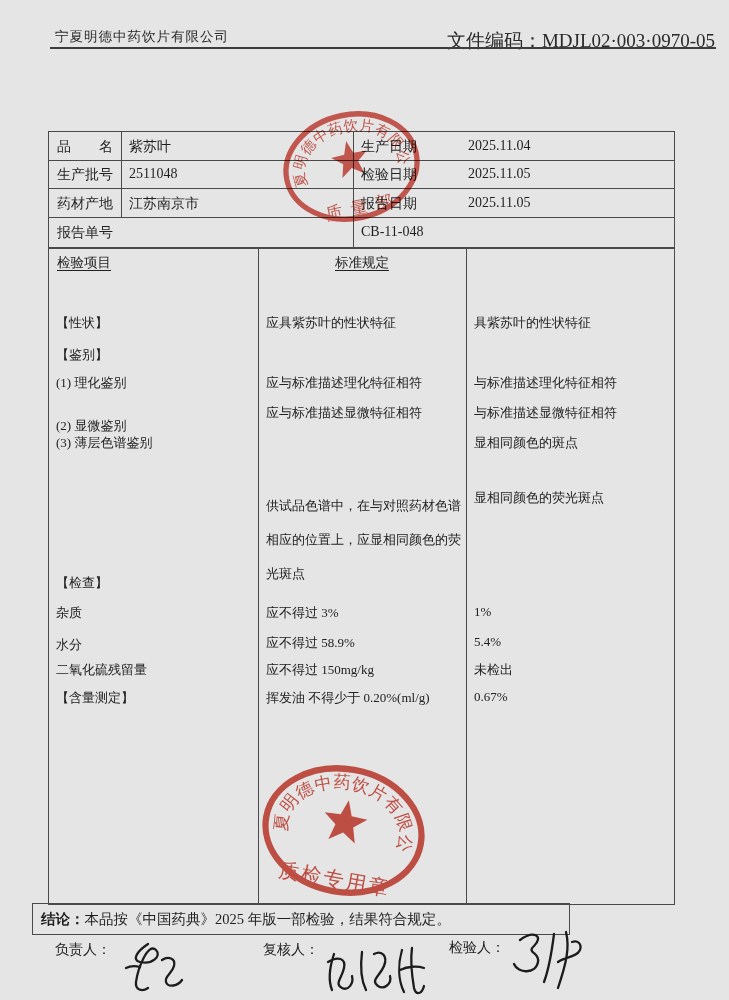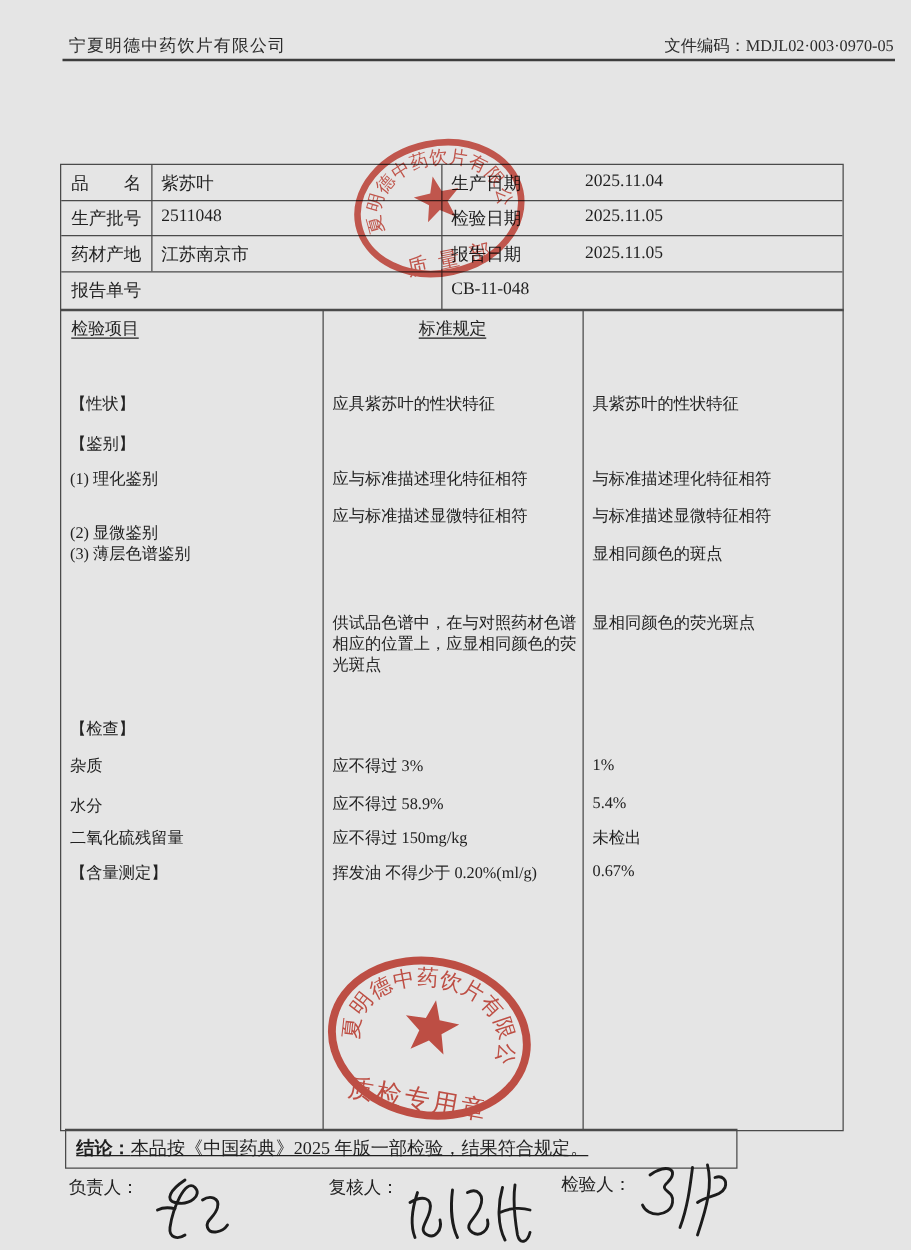--- a/index.html
+++ b/index.html
@@ -3,38 +3,38 @@
 <meta charset="utf-8">
 <style>
   html,body{margin:0;padding:0;background:#888;}
   #page{
     position:relative;width:729px;height:1000px;background:#e5e5e5;
     font-family:"Liberation Serif","DejaVu Serif",serif;color:#1f1f1f;
     overflow:hidden;margin:0 auto;
   }
   
   .hdr-company{position:absolute;left:55px;top:28px;font-size:13.5px;letter-spacing:1px;color:#2a2a2a;}
-  .hdr-code{position:absolute;right:14px;top:28px;font-size:13px;color:#2a2a2a;}
+  .hdr-code{position:absolute;right:14px;top:28px;font-size:19px;color:#2a2a2a;}
   .hdr-rule{position:absolute;left:50px;top:47px;width:666px;height:2px;background:#3d3d3d;}
   .title{position:absolute;left:48px;top:80px;width:625px;text-align:center;
          font-size:24px;font-weight:bold;letter-spacing:3px;color:#111;}
   
   .itable{position:absolute;left:48px;top:131px;width:625px;height:116px;border:1px solid #4a4a4a;}
   .iline-h{position:absolute;left:0;width:100%;height:1px;background:#4a4a4a;}
   .iline-v{position:absolute;top:0;width:1px;background:#4a4a4a;}
   .icell{position:absolute;font-size:14px;white-space:nowrap;}
   
   .mtable{position:absolute;left:48px;top:247px;width:625px;height:656px;border:1px solid #4a4a4a;}
   .mdiv{position:absolute;top:0;height:100%;width:1px;background:#4a4a4a;}
   .mhead{position:absolute;font-size:13.5px;text-decoration:underline;text-underline-offset:3px;white-space:nowrap;}
   .cell{position:absolute;font-size:13px;white-space:nowrap;color:#222;text-align:center;}
   .cellwrap{position:absolute;font-size:13px;color:#222;white-space:normal;}
   
-  .conclusion{position:absolute;left:52px;top:903px;width:538px;height:32px;border:1px solid #4a4a4a;
-              box-sizing:border-box;font-size:14.5px;line-height:30px;padding-left:8px;white-space:nowrap;text-decoration:underline;}
+  .conclusion{position:absolute;left:32px;top:903px;width:538px;height:32px;border:1px solid #4a4a4a;
+              box-sizing:border-box;font-size:14.5px;line-height:30px;padding-left:8px;white-space:nowrap;}
   .conclusion b{font-weight:bold;}
   .siglabel{position:absolute;font-size:14px;white-space:nowrap;color:#222;}
   .sig{position:absolute;}
   .sig path{fill:none;stroke:#1c1c1c;stroke-width:2.3;stroke-linecap:round;stroke-linejoin:round;}
   
   .stamp{position:absolute;mix-blend-mode:multiply;}
   .stamp svg{display:block;}
 </style>
 </head>
 <body>
@@ -86,21 +86,21 @@
     <div class="cell" style="left:7px;top:186px">(3) 薄层色谱鉴别</div>
     <div class="cell" style="left:7px;top:326px">【检查】</div>
     <div class="cell" style="left:7px;top:356px">杂质</div>
     <div class="cell" style="left:7px;top:388px">水分</div>
     <div class="cell" style="left:7px;top:413px">二氧化硫残留量</div>
     <div class="cell" style="left:7px;top:441px">【含量测定】</div>
 
     <div class="cell" style="left:217px;top:66px">应具紫苏叶的性状特征</div>
     <div class="cell" style="left:217px;top:126px">应与标准描述理化特征相符</div>
     <div class="cell" style="left:217px;top:156px">应与标准描述显微特征相符</div>
-    <div class="cellwrap" style="left:217px;top:241px;width:197px;line-height:17px">供试品色谱中，在与对照药材色谱相应的位置上，应显相同颜色的荧光斑点</div>
+    <div class="cellwrap" style="left:217px;top:241px;width:197px;line-height:34px">供试品色谱中，在与对照药材色谱相应的位置上，应显相同颜色的荧光斑点</div>
     <div class="cell" style="left:217px;top:356px">应不得过 3%</div>
     <div class="cell" style="left:217px;top:386px">应不得过 58.9%</div>
     <div class="cell" style="left:217px;top:413px">应不得过 150mg/kg</div>
     <div class="cell" style="left:217px;top:441px">挥发油 不得少于 0.20%(ml/g)</div>
 
     <div class="cell" style="left:425px;top:66px">具紫苏叶的性状特征</div>
     <div class="cell" style="left:425px;top:126px">与标准描述理化特征相符</div>
     <div class="cell" style="left:425px;top:156px">与标准描述显微特征相符</div>
     <div class="cell" style="left:425px;top:186px">显相同颜色的斑点</div>
     <div class="cell" style="left:425px;top:241px">显相同颜色的荧光斑点</div>

